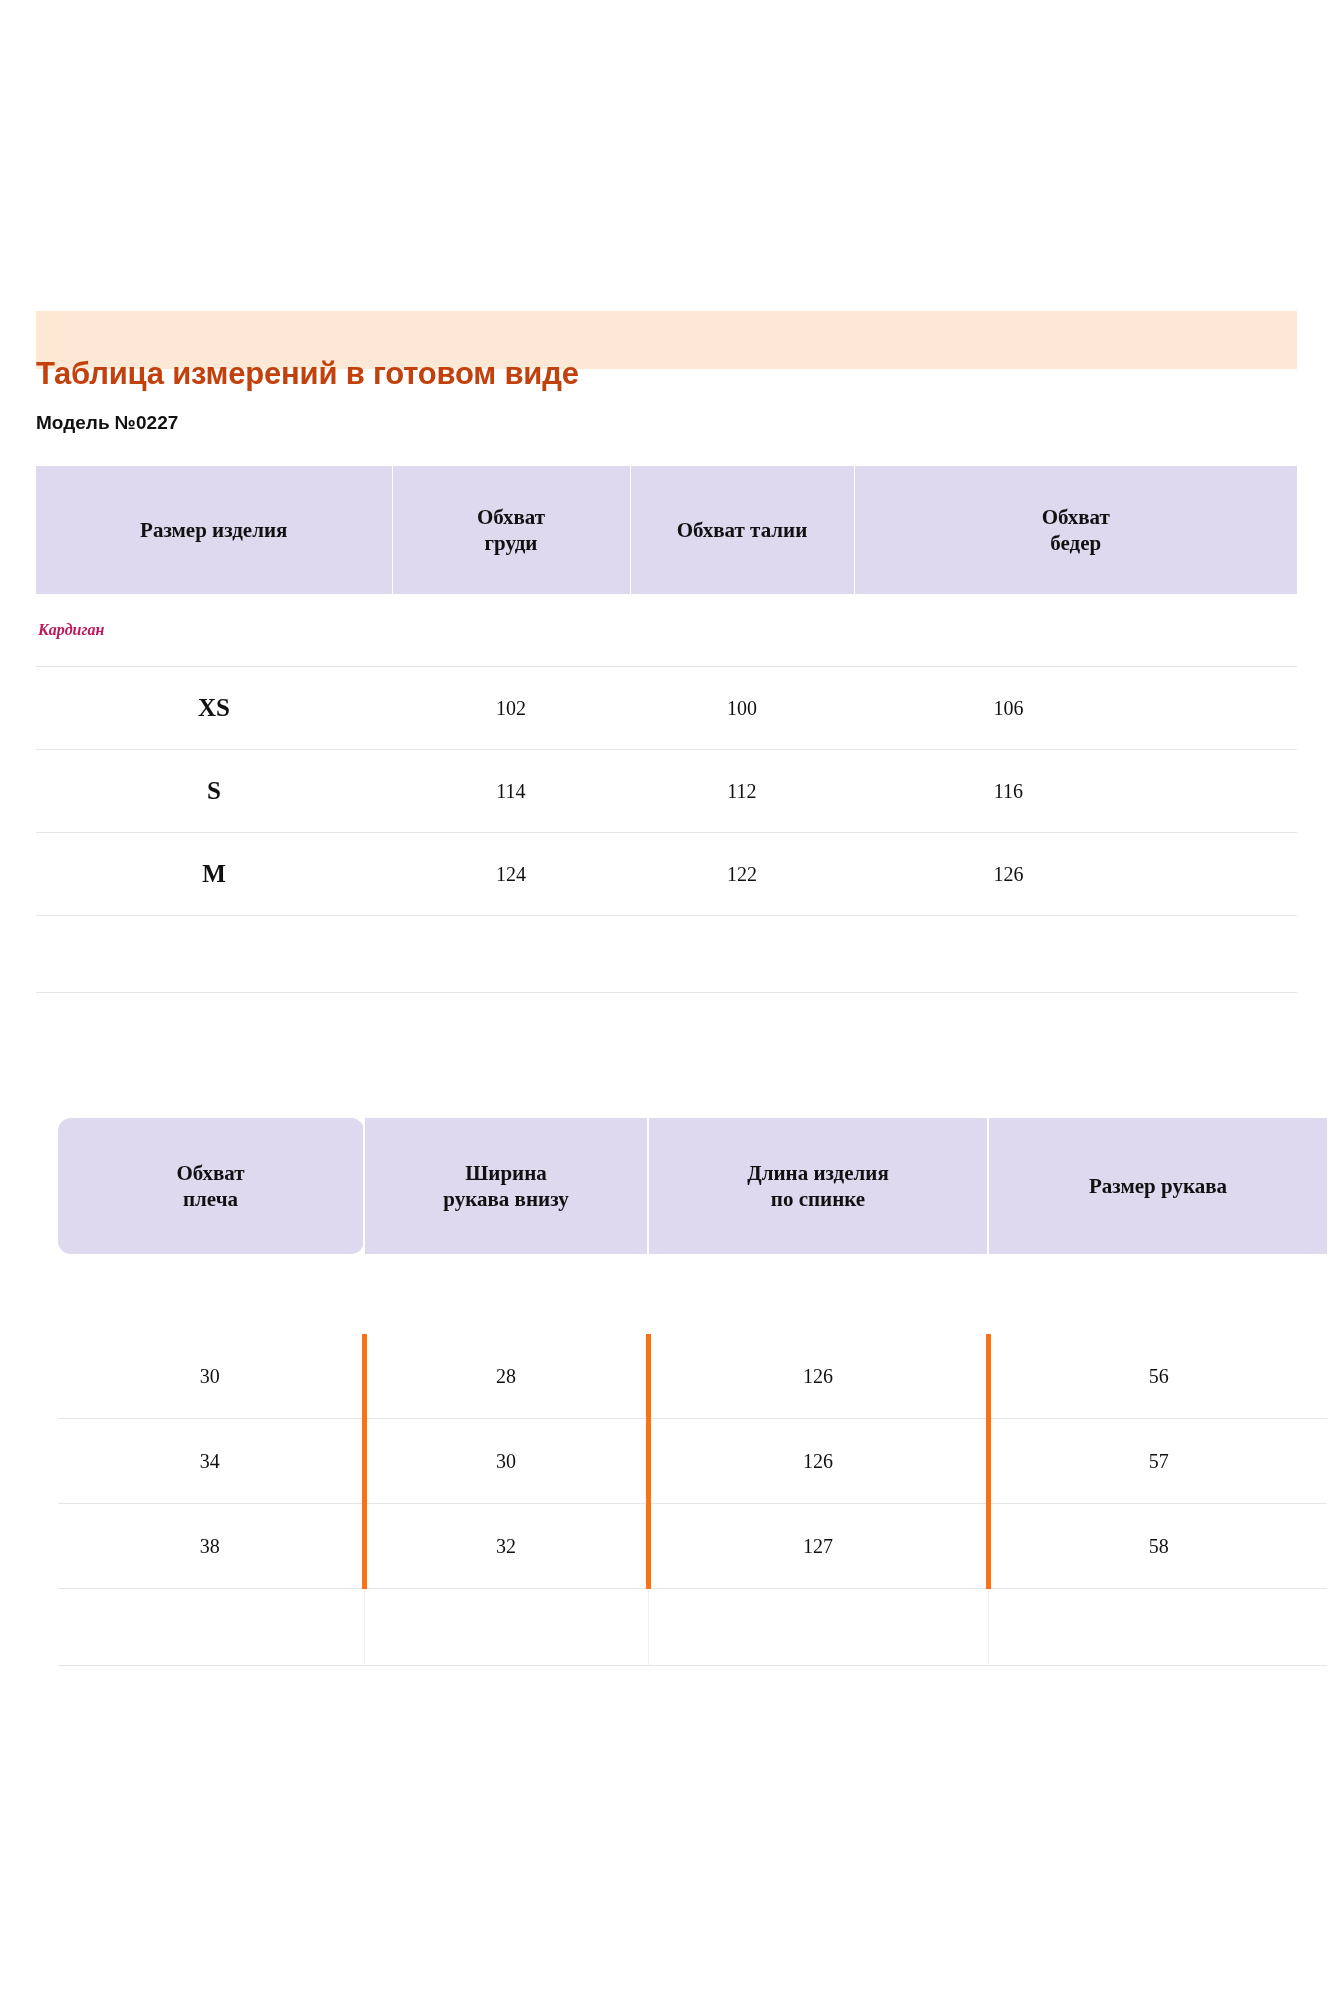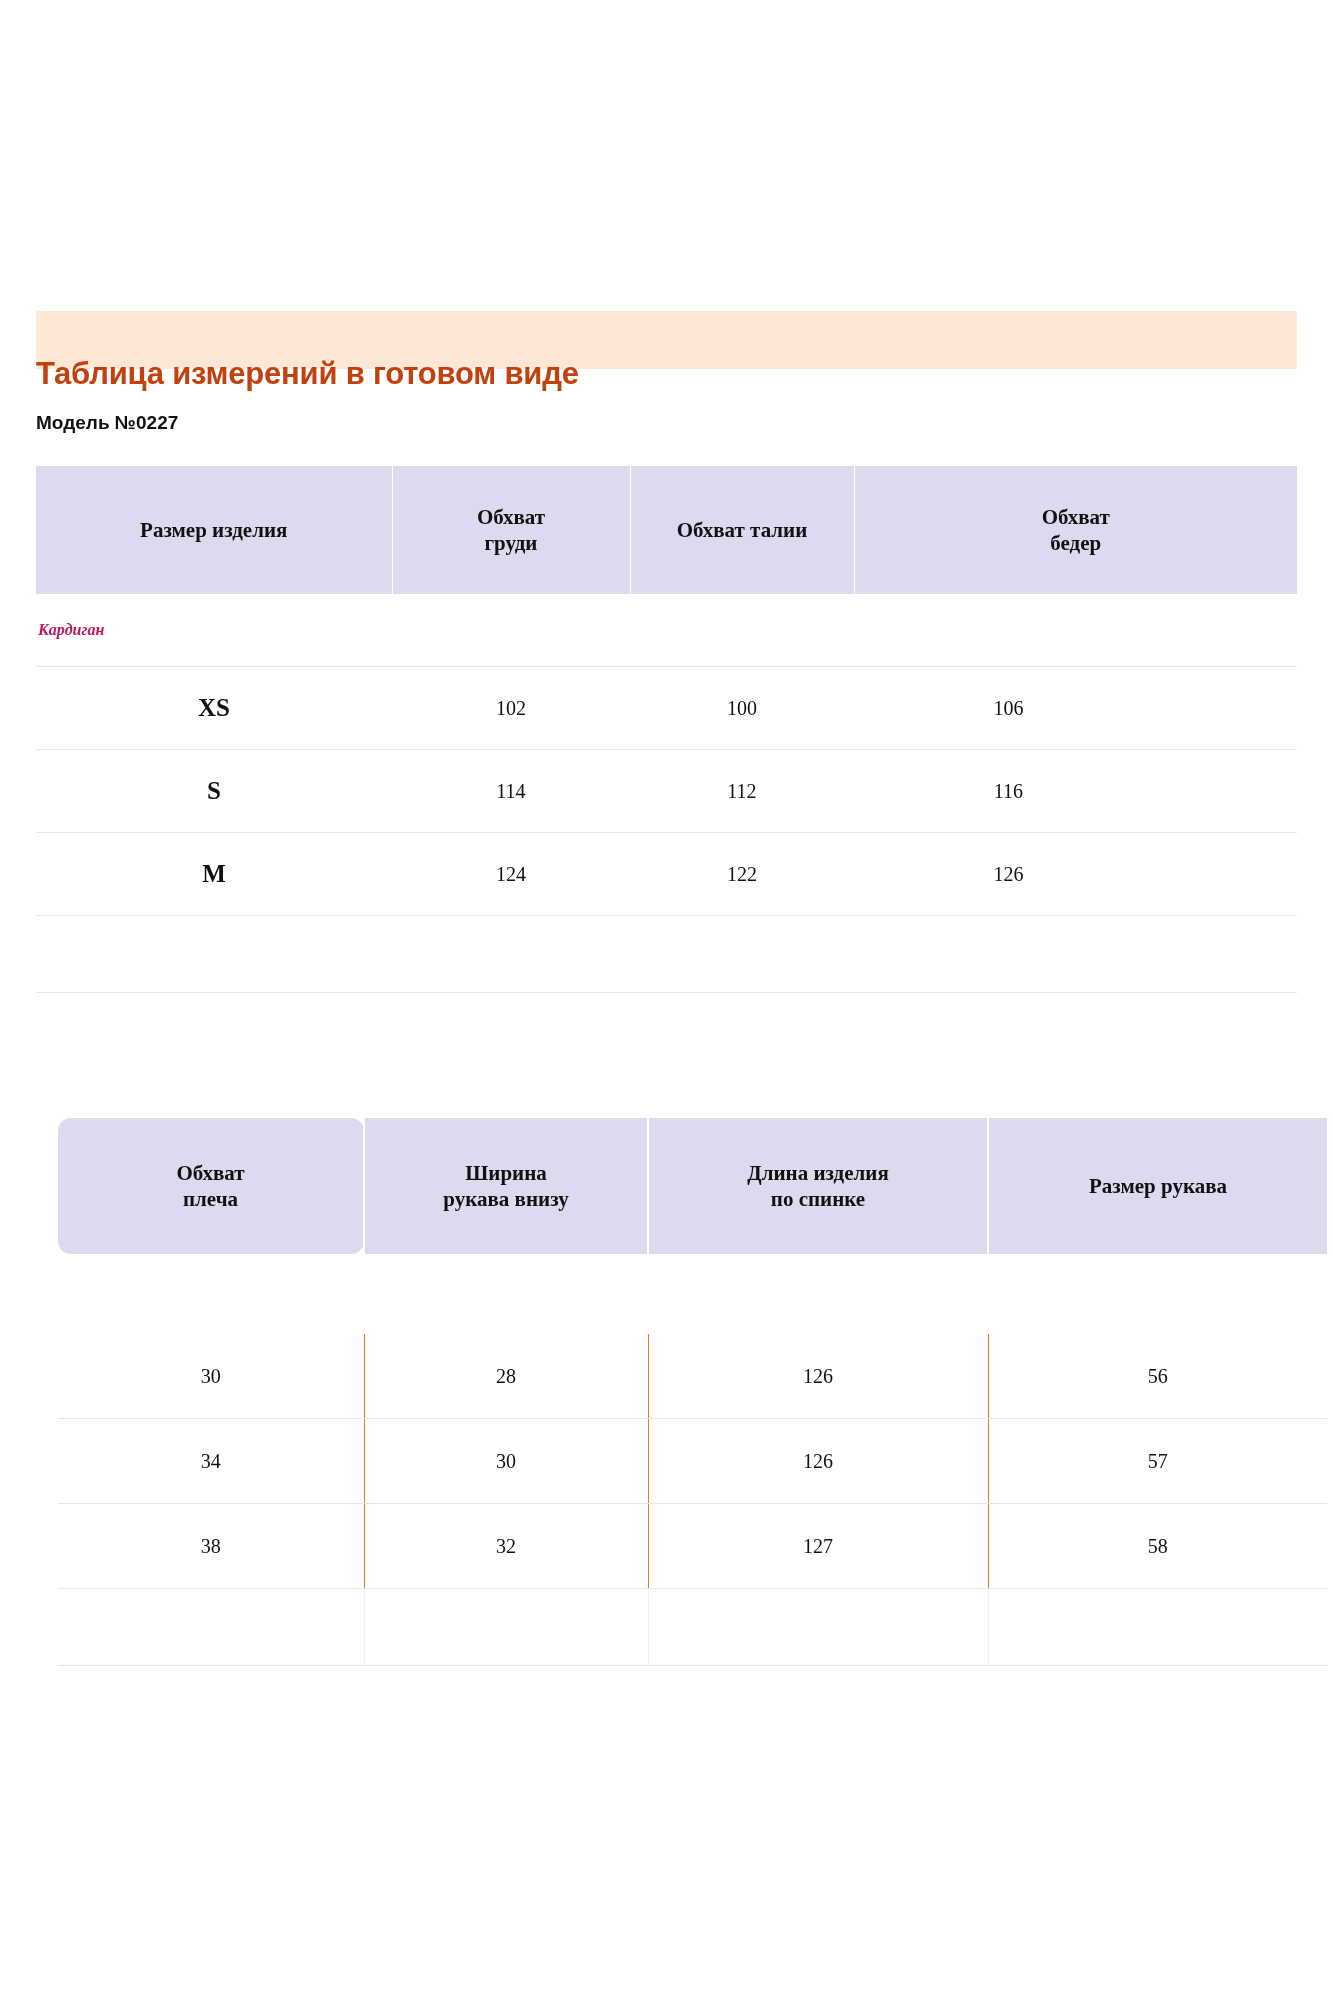--- a/index.html
+++ b/index.html
@@ -130,21 +130,21 @@
   }
   .t2-head td:first-child { border-left: none; border-radius: 13px; }
   .t2-gap td {
     height: 48px;
   }
   .t2-row td {
     height: 52px;
     text-align: center;
     vertical-align: middle;
     border-bottom: 1px solid #e6e6e6;
-    border-left: 1px solid #f97316;
+    border-left: 5px solid #f97316;
     font-family: "Liberation Serif", serif;
     font-size: 20px;
     color: #111111;
   }
   .t2-row td:first-child { border-left: none; }
   .t2-empty td {
     height: 44px;
     border-bottom: 1px solid #e6e6e6;
     border-left: 1px solid #f0f0f0;
   }

